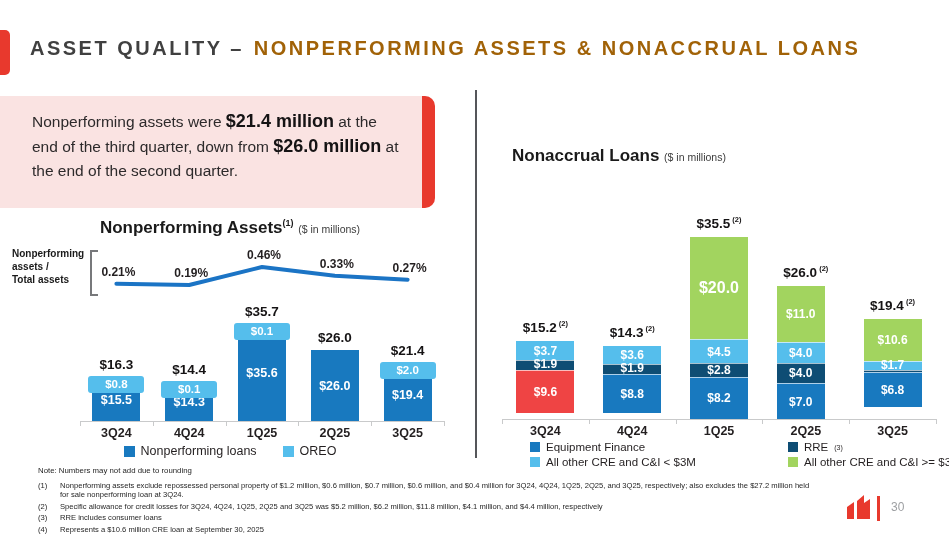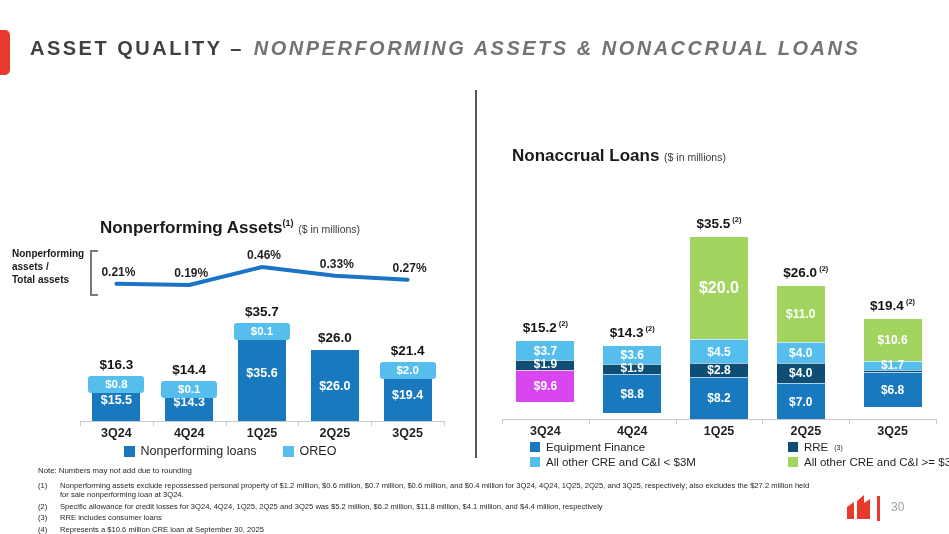--- a/index.html
+++ b/index.html
@@ -2,21 +2,21 @@
 <html><head>
 <meta charset="utf-8">
 <style>
   html,body{margin:0;padding:0;background:#e9e9e9;}
   .stage{position:relative;width:949px;height:534px;background:#ffffff;overflow:hidden;
          font-family:"Liberation Sans",sans-serif;color:#231f20;}
   
   .hdr-bar{position:absolute;left:-5px;top:30px;width:15px;height:45px;background:#e8392d;border-radius:5px;}
   .hdr-title{position:absolute;left:30px;top:37px;font-size:20px;font-weight:700;letter-spacing:2.5px;white-space:nowrap;}
   .t-gray{color:#404040;}
-  .t-red{color:#737373;margin-left:10px;font-style:italic;}
+  .t-red{color:#a16207;margin-left:10px;}
   
   .callout{position:absolute;left:0;top:96px;width:435px;height:112px;background:#fae3e2;border-radius:0 10px 10px 0;}
   .callout-accent{position:absolute;right:0;top:0;width:13px;height:112px;background:#e8392d;border-radius:0 10px 10px 0;}
   .callout-text{position:absolute;left:32px;top:13px;width:370px;font-size:15.5px;line-height:24px;color:#2d2a2b;}
   .c-bold{font-size:18px;font-weight:700;color:#151314;}
   
   .divider{position:absolute;left:475px;top:90px;width:2px;height:368px;background:#55565a;}
   
   .layer{position:absolute;left:0;top:0;width:949px;height:534px;pointer-events:none;}
   .chart-title-l{position:absolute;left:40px;top:218px;width:380px;text-align:center;font-size:17px;font-weight:700;color:#1a1a1a;}
@@ -53,20 +53,24 @@
   .pct-label{position:absolute;width:60px;text-align:center;font-size:12px;font-weight:700;color:#231f20;}
 </style>
 </head>
 <body>
 
 <div class="stage">
 
   <div class="hdr-bar"></div>
   <div class="hdr-title"><span class="t-gray">ASSET QUALITY –</span><span class="t-red">NONPERFORMING ASSETS &amp; NONACCRUAL LOANS</span></div>
 
+  <div class="callout">
+    <div class="callout-accent"></div>
+    <div class="callout-text"><span>Nonperforming assets were </span><span class="c-bold">$21.4 million</span><span> at the end of the third quarter, down from </span><span class="c-bold">$26.0 million</span><span> at the end of the second quarter.</span></div>
+  </div>
 
   <div class="divider"></div>
 
   <div class="chart-title-l"><span>Nonperforming Assets</span><sup class="sup-sm">(1)</sup> <span class="sub">($ in millions)</span></div>
 
   <div class="ratio-label">
     <div>Nonperforming</div>
     <div>assets /</div>
     <div>Total assets</div>
   </div>
@@ -145,21 +149,21 @@
       <div class="cat-label" style="left: 689px; top: 424px;">1Q25</div>
       <div class="cat-label" style="left: 775.8px; top: 424px;">2Q25</div>
       <div class="cat-label" style="left: 862.6px; top: 424px;">3Q25</div>
       <div class="bar-col" style="left: 516.4px; top: 341.024px; width: 58px; height: 77.976px;">
         <div class="seg" style="height: 18.981px; background: rgb(85, 190, 236);">
           <div class="seg-label" style="font-size: 12px;">$3.7</div>
         </div>
         <div class="seg" style="height: 9.747px; background: rgb(14, 77, 116); border-top: 1px solid rgba(255, 255, 255, 0.65); box-sizing: border-box;">
           <div class="seg-label" style="font-size: 12px; position: absolute; top: -4.1265px; left: 0px; right: 0px; text-align: center;">$1.9</div>
         </div>
-        <div class="seg" style="height: 32px; background: #d946ef; border-top: 1px solid rgba(255, 255, 255, 0.65); box-sizing: border-box;">
+        <div class="seg" style="height: 43px; background: #ef4444; border-top: 1px solid rgba(255, 255, 255, 0.65); box-sizing: border-box;">
           <div class="seg-label" style="font-size: 12px;">$9.6</div>
         </div>
       </div>
       <div class="total-label" style="left: 505.4px; top: 319.024px;">$15.2<sup style="font-size: 7.5px;"> (2)</sup></div>
       <div class="bar-col" style="left: 603.2px; top: 345.641px; width: 58px; height: 73.359px;">
         <div class="seg" style="height: 18.468px; background: rgb(85, 190, 236);">
           <div class="seg-label" style="font-size: 12px;">$3.6</div>
         </div>
         <div class="seg" style="height: 9.747px; background: rgb(14, 77, 116); border-top: 1px solid rgba(255, 255, 255, 0.65); box-sizing: border-box;">
           <div class="seg-label" style="font-size: 12px; position: absolute; top: -4.1265px; left: 0px; right: 0px; text-align: center;">$1.9</div>

